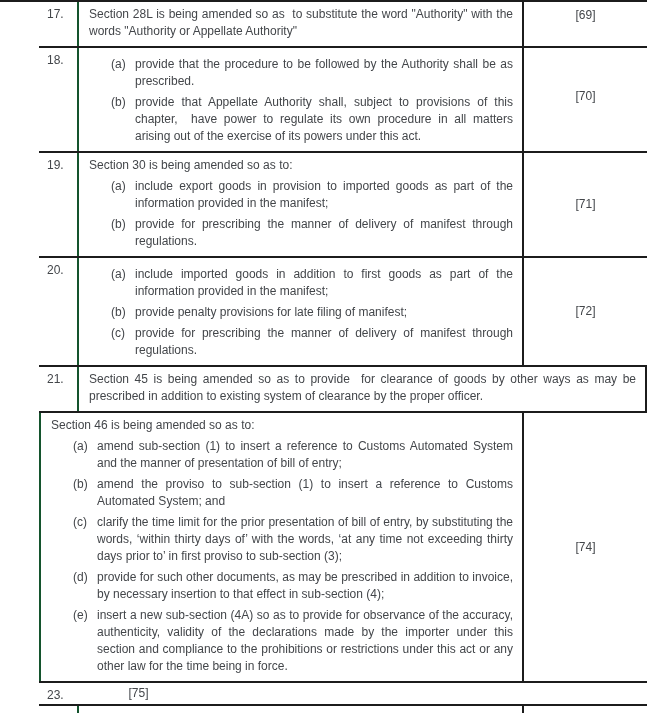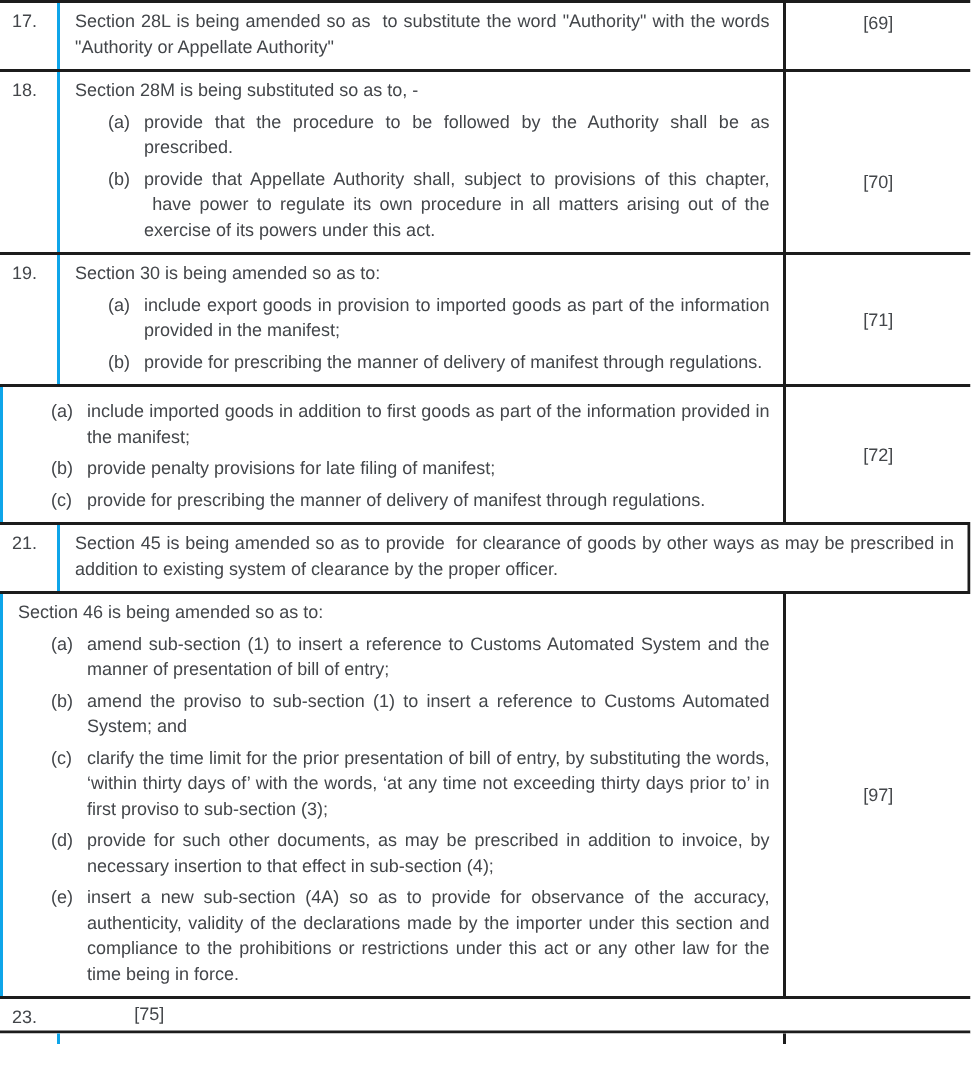--- a/index.html
+++ b/index.html
@@ -15,32 +15,33 @@
   }
   .tbl {
     width: 647px;
     border-top: 2px solid #1c1c1c;
     box-sizing: border-box;
   }
   .row {
     display: flex;
     border-bottom: 2px solid #1c1c1c;
     background: #ffffff;
+    margin-left: 39px;
   }
   .cell { box-sizing: border-box; }
   .num {
     width: 38px;
     flex: none;
     padding: 4px 2px 0 8px;
     font-size: 12px;
     line-height: 17px;
   }
   .body {
     flex: 1;
-    border-left: 2px solid #0ea5e9;
+    border-left: 2px solid #14532d;
     border-right: 2px solid #1c1c1c;
     padding: 4px 9px 6px 10px;
     font-size: 12px;
     line-height: 17px;
   }
   .intro {
     margin: 0;
     text-align: justify;
   }
   .item {
@@ -63,22 +64,22 @@
     justify-content: center;
     align-items: center;
     font-size: 12px;
     line-height: 17px;
   }
   .ref-top .ref {
     align-items: flex-start;
     padding-top: 5px;
   }
   .ref-high .ref {
-    align-items: center;
-    padding-top: 27px;
+    align-items: flex-start;
+    padding-top: 40px;
   }
   .row.partial {
     height: 7px;
     border-bottom: none;
   }
 </style>
 </head>
 <body>
 
 <div class="tbl" id="amendments-table">
@@ -87,21 +88,20 @@
       <div class="cell body">
         <p class="intro">Section 28L is being amended so as &nbsp;to substitute the word "Authority" with the words "Authority or Appellate Authority"</p>
       </div>
       <div class="cell ref">
         <span>[69]</span>
       </div>
     </div>
     <div class="row ref-high">
       <div class="cell num">18.</div>
       <div class="cell body">
-        <p class="intro">Section 28M is being substituted so as to, -</p>
         <div class="item">
           <span class="marker">(a)</span>
           <span class="itext">provide that the procedure to be followed by the Authority shall be as prescribed.</span>
         </div>
         <div class="item">
           <span class="marker">(b)</span>
           <span class="itext">provide that Appellate Authority shall, subject to provisions of this chapter, &nbsp;have power to regulate its own procedure in all matters arising out of the exercise of its powers under this act.</span>
         </div>
       </div>
       <div class="cell ref">
@@ -119,20 +119,21 @@
         <div class="item">
           <span class="marker">(b)</span>
           <span class="itext">provide for prescribing the manner of delivery of manifest through regulations.</span>
         </div>
       </div>
       <div class="cell ref">
         <span>[71]</span>
       </div>
     </div>
     <div class="row">
+      <div class="cell num">20.</div>
       <div class="cell body">
         <div class="item">
           <span class="marker">(a)</span>
           <span class="itext">include imported goods in addition to first goods as part of the information provided in the manifest;</span>
         </div>
         <div class="item">
           <span class="marker">(b)</span>
           <span class="itext">provide penalty provisions for late filing of manifest;</span>
         </div>
         <div class="item">
@@ -168,21 +169,21 @@
         <div class="item">
           <span class="marker">(d)</span>
           <span class="itext">provide for such other documents, as may be prescribed in addition to invoice, by necessary insertion to that effect in sub-section (4);</span>
         </div>
         <div class="item">
           <span class="marker">(e)</span>
           <span class="itext">insert a new sub-section (4A) so as to provide for observance of the accuracy, authenticity, validity of the declarations made by the importer under this section and compliance to the prohibitions or restrictions under this act or any other law for the time being in force.</span>
         </div>
       </div>
       <div class="cell ref">
-        <span>[97]</span>
+        <span>[74]</span>
       </div>
     </div>
     <div class="row">
       <div class="cell num">23.</div>
       <div class="cell ref">
         <span>[75]</span>
       </div>
     </div>
     <div class="row partial">
       <div class="cell num"></div>

